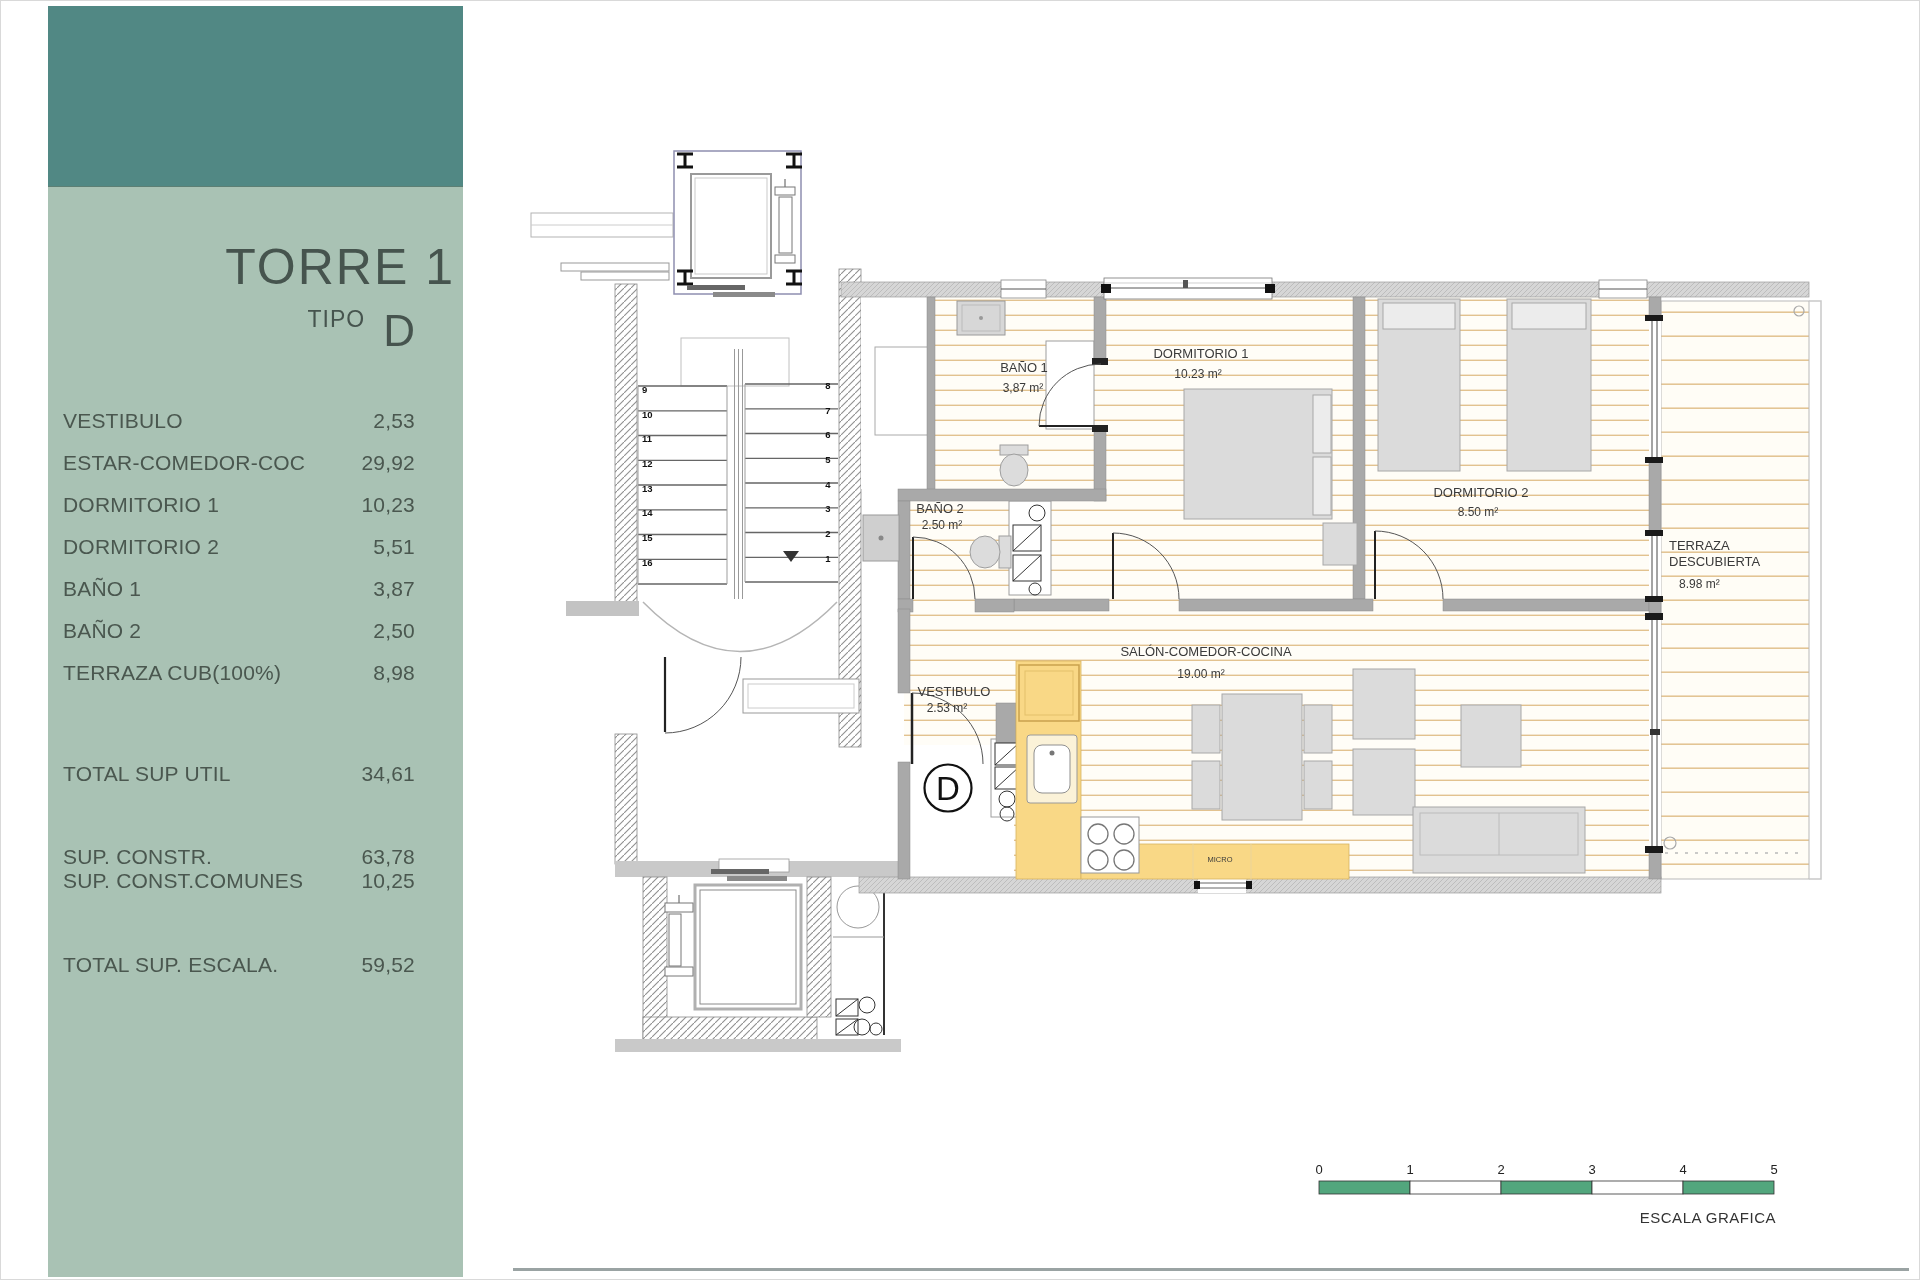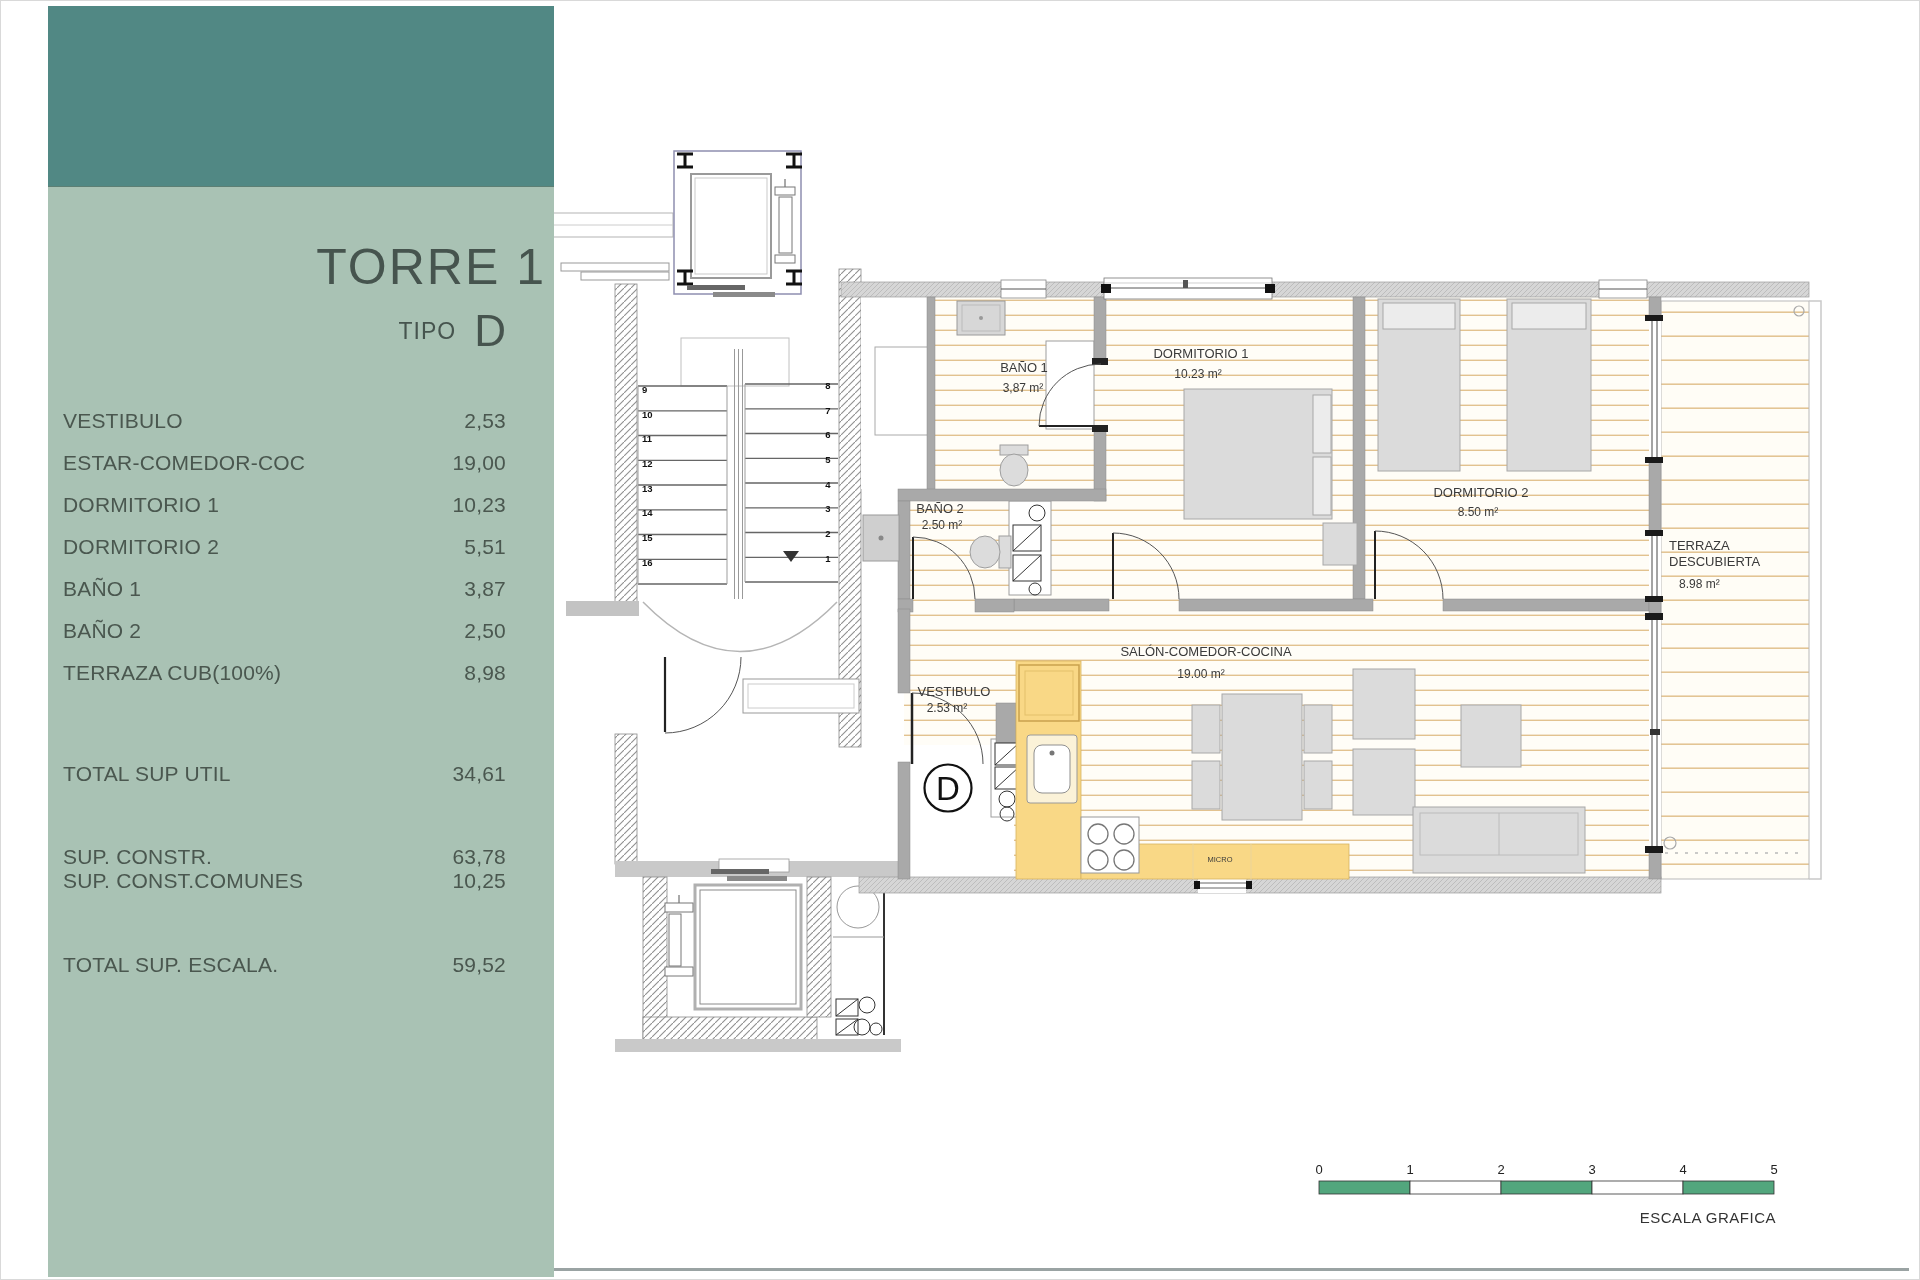--- a/index.html
+++ b/index.html
@@ -1,27 +1,27 @@
 <!DOCTYPE html>
 <html><head>
 <meta charset="utf-8">
 <style>
   html,body{margin:0;padding:0;background:#fff;}
   .page{position:relative;width:1920px;height:1280px;background:#ffffff;
         border:1px solid #d9d9d9;box-sizing:border-box;overflow:hidden;
         font-family:"Liberation Sans", sans-serif;}
   .plan-svg{position:absolute;left:0;top:0;width:1920px;height:1280px;}
   
-  .sidebar{position:absolute;left:47px;top:5px;width:506px;height:1270px;}
+  .sidebar{position:absolute;left:47px;top:5px;width:415px;height:1270px;}
   .sb-header{position:absolute;left:0;top:0;width:100%;height:180px;background:#518884;}
   .sb-panel{position:absolute;left:0;top:180px;width:100%;height:1090px;background:#A9C2B4;
             border-top:1px solid #5d7f74;}
   .sb-title{position:absolute;top:232px;right:8px;font-size:50px;letter-spacing:2px;
             color:#46544E;white-space:nowrap;}
-  .sb-subtitle{position:absolute;top:300px;right:48px;display:flex;align-items:center;gap:18px;
+  .sb-subtitle{position:absolute;top:300px;right:48px;display:flex;align-items:flex-start;gap:18px;
             color:#46544E;}
   .sb-subtitle .tipo{font-size:23px;letter-spacing:1px;}
   .sb-subtitle .tipo-d{font-size:44px;}
   .srow{position:absolute;left:15px;right:48px;display:flex;justify-content:space-between;
         font-size:21px;color:#4A574F;letter-spacing:.2px;white-space:nowrap;}
   
   text{font-family:"Liberation Sans", sans-serif;}
   .room-name{font-size:13px;fill:#3a3a3a;}
   .room-area{font-size:12px;fill:#3a3a3a;}
   .tiny{font-size:7.5px;fill:#3a3a3a;}
@@ -434,21 +434,21 @@
       <span class="tipo">TIPO</span>
       <span class="tipo-d">D</span>
     </div>
 
     <div class="srow" style="top:403px">
         <span>VESTIBULO</span>
         <span>2,53</span>
       </div>
     <div class="srow" style="top:445px">
         <span>ESTAR-COMEDOR-COC</span>
-        <span>19,00</span>
+        <span>29,92</span>
       </div>
     <div class="srow" style="top:487px">
         <span>DORMITORIO 1</span>
         <span>10,23</span>
       </div>
     <div class="srow" style="top:529px">
         <span>DORMITORIO 2</span>
         <span>5,51</span>
       </div>
     <div class="srow" style="top:571px">

